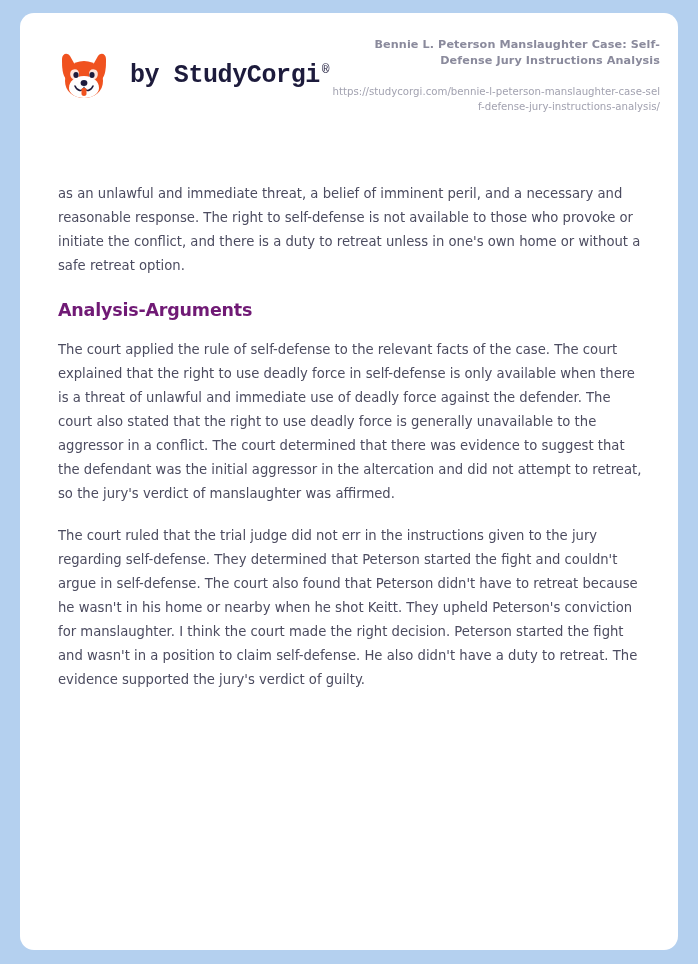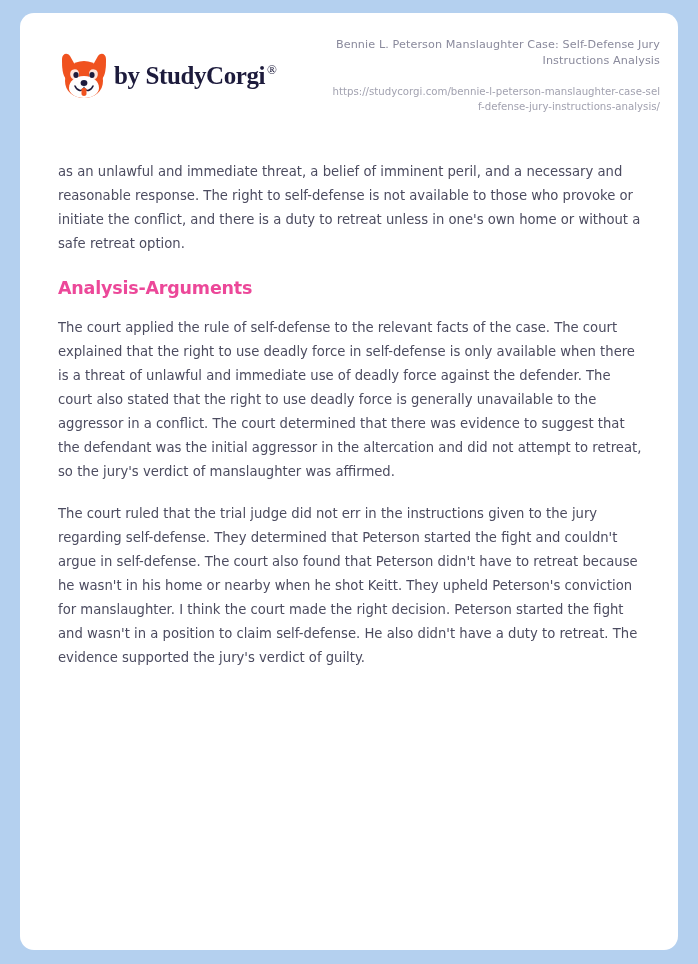--- a/index.html
+++ b/index.html
@@ -46,83 +46,83 @@
   }
 
   .brand-logo {
     width: 52px;
     height: 52px;
     flex: 0 0 auto;
     display: block;
   }
 
   .brand-text {
-    margin-left: 4px;
+    margin-left: 20px;
     font-size: 25px;
     font-weight: bold;
     color: #1d1b3c;
     letter-spacing: -0.4px;
     white-space: nowrap;
-    font-family: Liberation Serif, serif;
+    font-family: Liberation Mono, monospace;
   }
 
   .brand-reg {
     font-size: 13px;
     vertical-align: super;
     font-weight: normal;
     color: #1d1b3c;
     margin-left: 2px;
   }
 
   .header-meta {
     text-align: right;
     flex: 0 0 auto;
     max-width: 330px;
   }
 
   .header-title {
     font-size: 11.2px;
-    font-weight: normal;
+    font-weight: bold;
     color: #8a8a9c;
     line-height: 1.42;
     letter-spacing: 0.1px;
   }
 
   .header-url {
     margin-top: 17px;
     font-size: 10.2px;
     color: #a2a2b0;
     line-height: 1.42;
     word-break: break-all;
   }
 
   
   .doc-body {
     position: absolute;
     left: 38px;
-    top: 147px;
+    top: 169px;
     width: 590px;
   }
 
   .para {
     font-size: 13.2px;
     line-height: 24px;
     color: #4c4c60;
     margin: 0 0 22px 0;
     text-align: left;
   }
 
   .para:last-child {
     margin-bottom: 0;
   }
 
   .section-heading {
     font-size: 17.5px;
     font-weight: bold;
-    color: #ec4899;
+    color: #701a75;
     margin: 0 0 18px 0;
     letter-spacing: -0.2px;
   }
 
   .section-block {
     margin-top: 18px;
   }
 </style>
 </head>
 <body>

